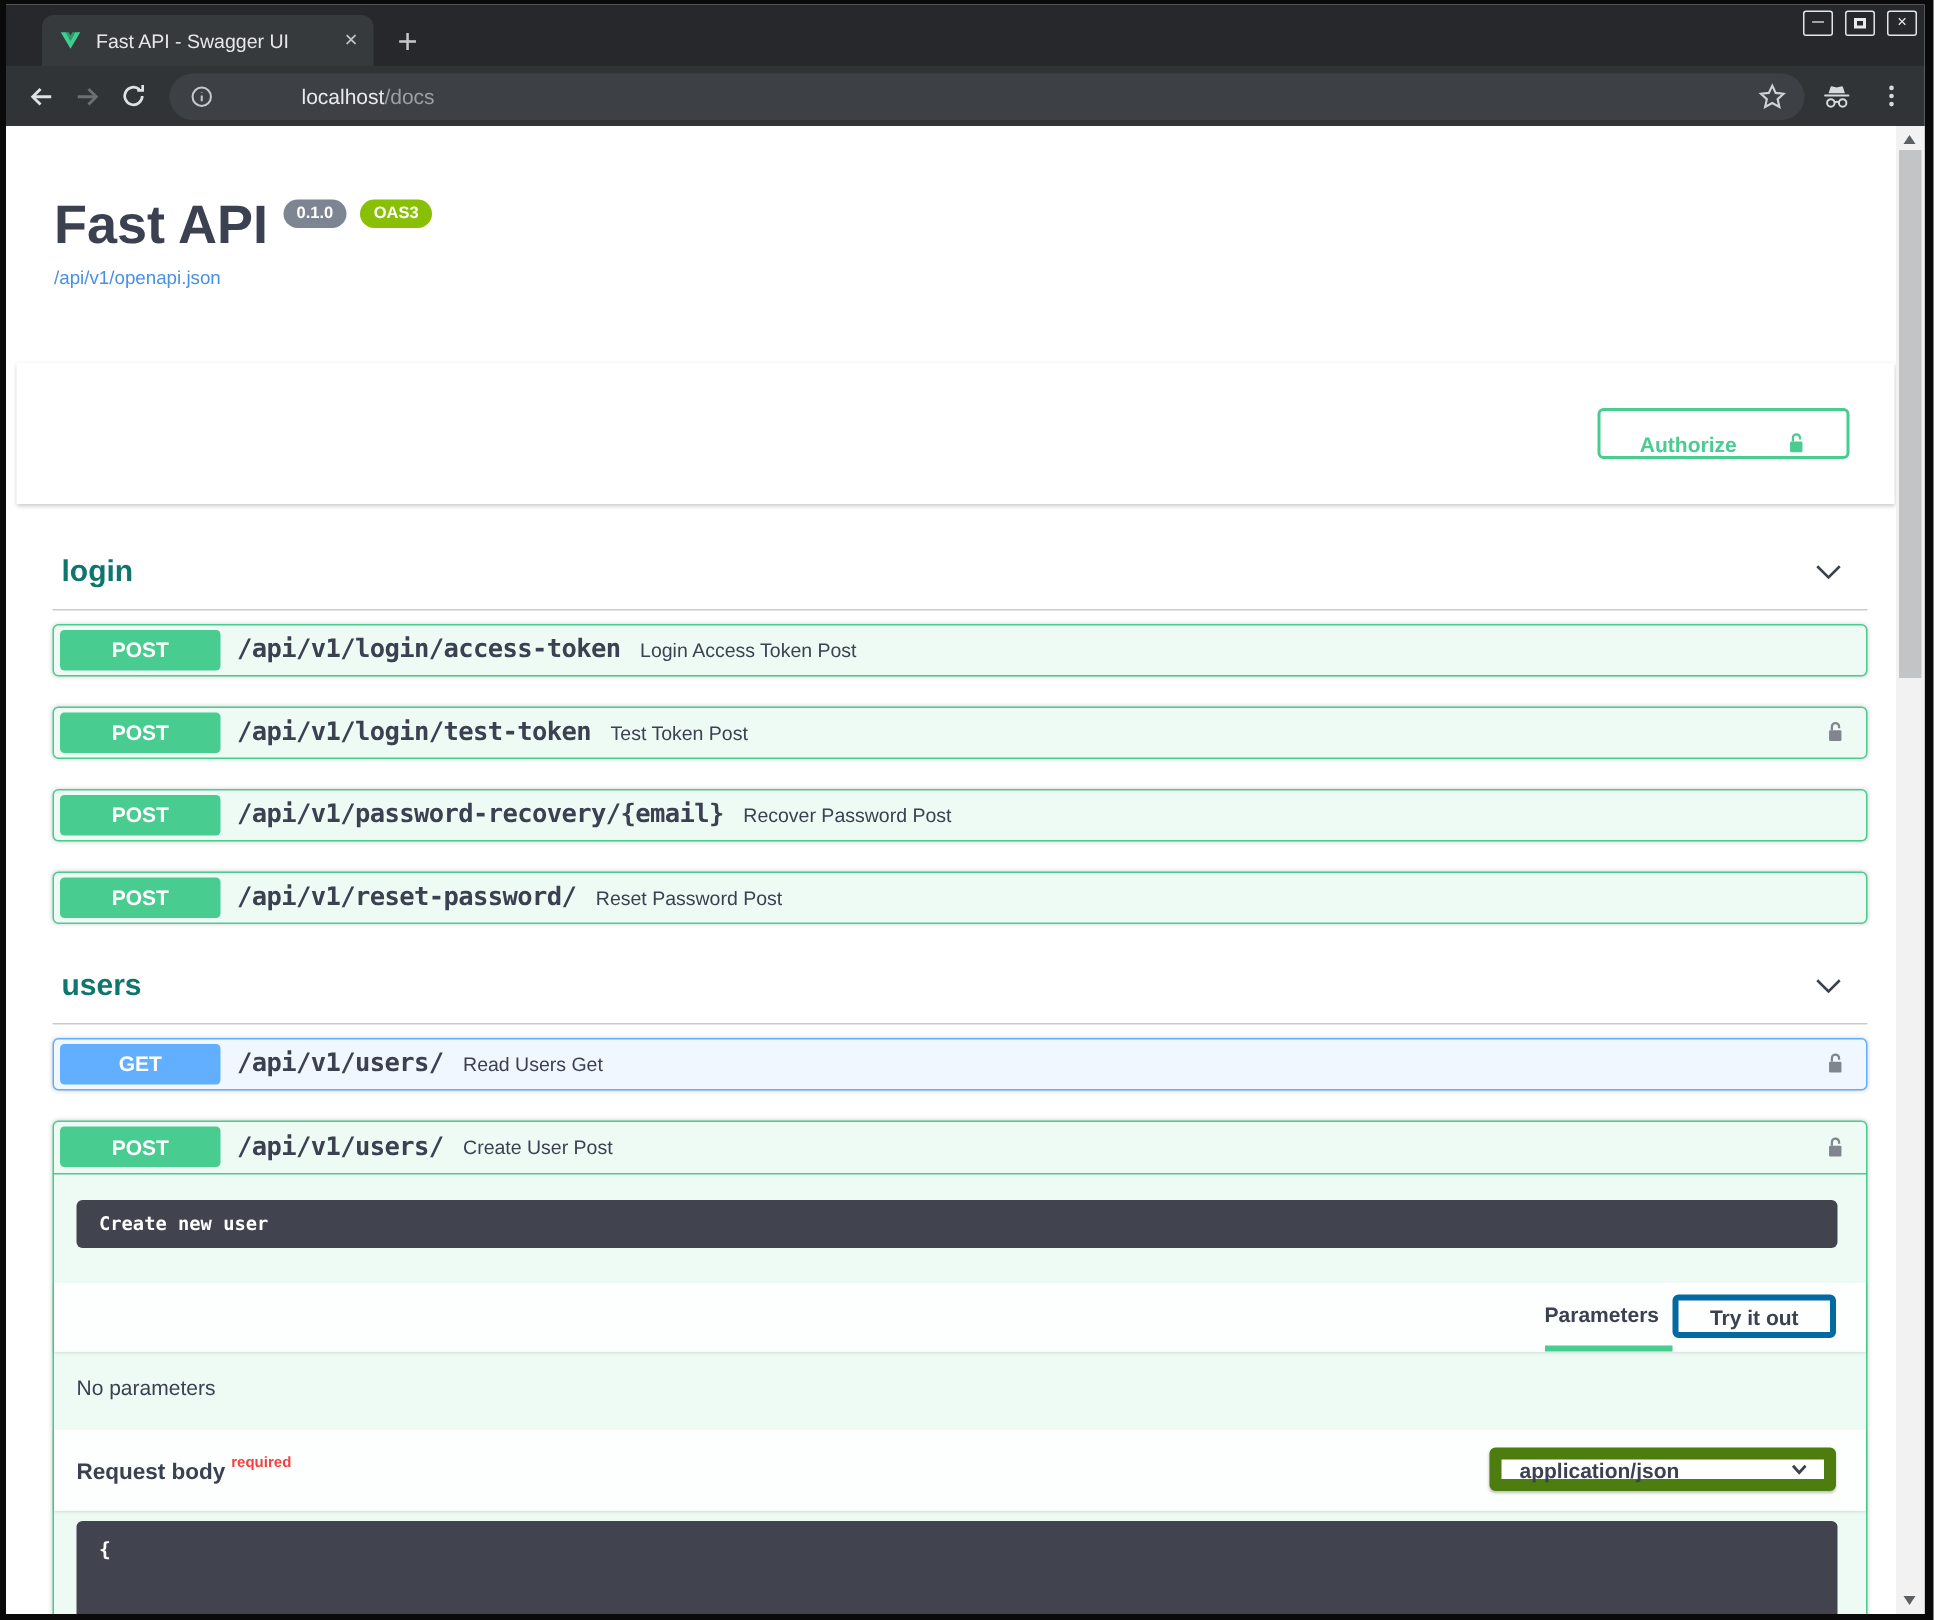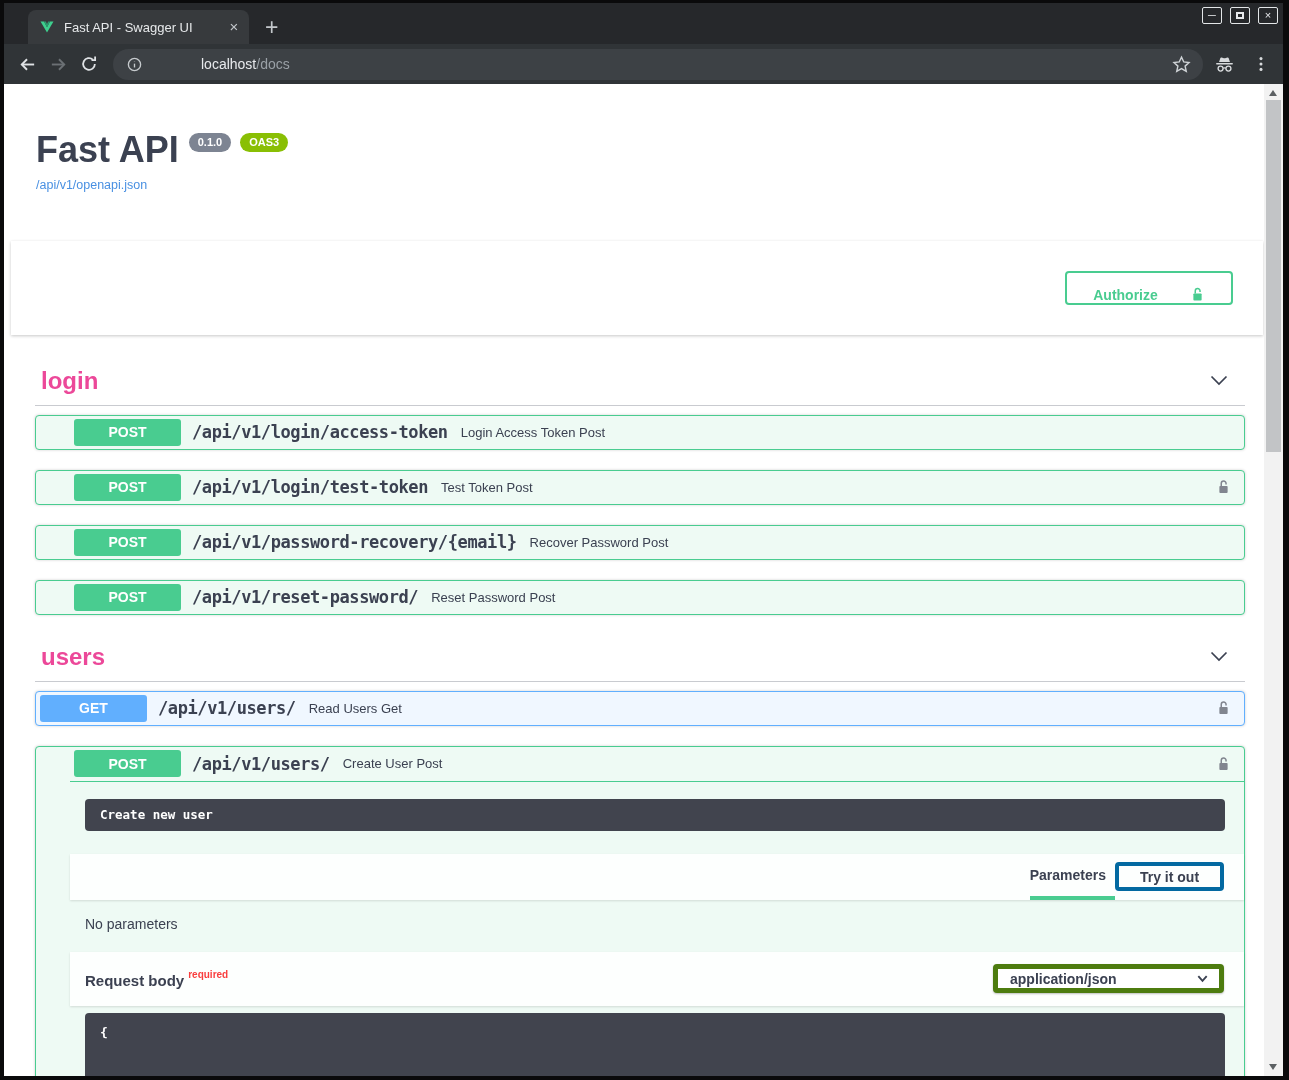--- a/index.html
+++ b/index.html
@@ -44,45 +44,45 @@
   .badge.oas { background:#89bf04; }
   .spec-link { display:inline-block; margin-top:8px; font-size:12.5px; color:#4990e2; text-decoration:none; }
 
   .scheme-container { margin:48px 1px 0 7px; height:94px; background:#fff; box-shadow:0 1px 3px rgba(0,0,0,.22); }
   .auth-wrapper { display:flex; justify-content:flex-end; padding:30px 30px 0 0; }
   .authorize-btn { width:168px; height:34px; background:#fff; border:2px solid #49cc90; border-radius:4px; color:#49cc90; font-size:14px; font-weight:bold; display:flex; align-items:flex-end; justify-content:center; gap:32px; }
 
   
   .sections { margin:24px 19px 0 31px; }
   .tag-header { display:flex; align-items:center; justify-content:space-between; padding:7px 16px 10px 6px; border-bottom:1px solid #c9cbd0; }
-  .tag-title { font-size:24px; font-weight:600; color:#ec4899; line-height:29px; }
+  .tag-title { font-size:20px; font-weight:600; color:#0f766e; line-height:29px; }
   .oplist { padding-top:9px; }
 
   .opblock { height:35px; border:1px solid; border-radius:4px; margin-bottom:20px; display:flex; align-items:center; box-shadow:0 0 3px rgba(0,0,0,.19); }
-  .opblock.post, .opblock-open { background:#eefaf4; border-color:#49cc90;padding-left:34px; }
+  .opblock.post, .opblock-open { background:#eefaf4; border-color:#49cc90; }
   .opblock.get { background:#f0f7ff; border-color:#61affe; }
   .method-badge { width:107px; height:27px; border-radius:3px; margin-left:4px; color:#fff; font-size:14px; font-weight:bold; display:flex; align-items:center; justify-content:center; flex:none; }
   .post .method-badge, .opblock-open .method-badge { background:#49cc90; }
   .get .method-badge { background:#61affe; }
   .op-path { margin-left:11px; font-family:"DejaVu Sans Mono", monospace; font-size:17px; font-weight:600; color:#3b4151; letter-spacing:-0.4px; }
   .op-summary { margin-left:13px; font-size:13px; color:#3b4151; }
   .op-lock { margin-left:auto; margin-right:13px; display:flex; align-items:center; }
 
   
   .opblock-open { border:1px solid #49cc90; border-radius:4px; box-shadow:0 0 3px rgba(0,0,0,.19); margin-bottom:20px; }
   .op-summary-row { height:35px; display:flex; align-items:center; border-bottom:1px solid #49cc90; }
   .op-desc-bar { margin:17px 19px 0 15px; height:32px; background:#41444e; border-radius:4px; color:#fff; font-family:"DejaVu Sans Mono", monospace; font-size:12.5px; font-weight:bold; line-height:32px; padding-left:15px; }
   .section-hdr { margin-top:23px; height:46px; background:rgba(255,255,255,.85); box-shadow:0 1px 2px rgba(0,0,0,.12); display:flex; align-items:stretch; justify-content:flex-end; padding:0 20px 0 15px; }
   .param-tab { display:flex; align-items:center; border-bottom:4px solid #49cc90; padding-right:9px; font-size:14px; font-weight:bold; color:#3b4151; }
   .tryout-btn { align-self:center; width:109px; height:29px; background:transparent; border:4px solid #0369a1; border-radius:4px; font-size:14px; font-weight:600; color:#3b4151; display:flex; align-items:center; justify-content:center; font-family:"Liberation Sans", sans-serif; }
   .no-params { padding:16px 0 20px 15px; font-size:14px; color:#3b4151; }
   .body-hdr { height:54px; background:rgba(255,255,255,.85); box-shadow:0 1px 2px rgba(0,0,0,.12); display:flex; align-items:center; justify-content:space-between; padding:0 20px 0 15px; }
   .req-body-label { font-size:15px; font-weight:bold; color:#3b4151; }
   .required-flag { color:#f93e3e; font-size:10px; font-weight:600; margin-left:4px; vertical-align:8px; }
-  .media-select { width:231px; height:29px; background:#fff; border:5px solid #4d7c0f; border-radius:4px; box-shadow:0 1px 2px rgba(0,0,0,.25); display:flex; align-items:center; justify-content:space-between; padding:0 10px 0 12px; font-size:14px; font-weight:bold; color:#3b4151; }
+  .media-select { width:231px; height:29px; background:#fff; border:8px solid #4d7c0f; border-radius:4px; box-shadow:0 1px 2px rgba(0,0,0,.25); display:flex; align-items:center; justify-content:space-between; padding:0 10px 0 12px; font-size:14px; font-weight:bold; color:#3b4151; }
   .example-tabs { margin:30px 0 0 15px; display:flex; align-items:center; gap:10px; font-size:12px; }
   .tab-example { font-weight:bold; color:#3b4151; }
   .tab-sep { width:1px; height:14px; background:#bec1c7; }
   .tab-schema { color:#80868f; }
   .code-block { margin:7px 19px 0 15px; background:#41444e; border-radius:4px; padding:12px 0 60px 15px; color:#fff; font-family:"DejaVu Sans Mono", monospace; font-size:13px; font-weight:bold; }
 </style>
 </head>
 <body>
 
 <div class="window">

